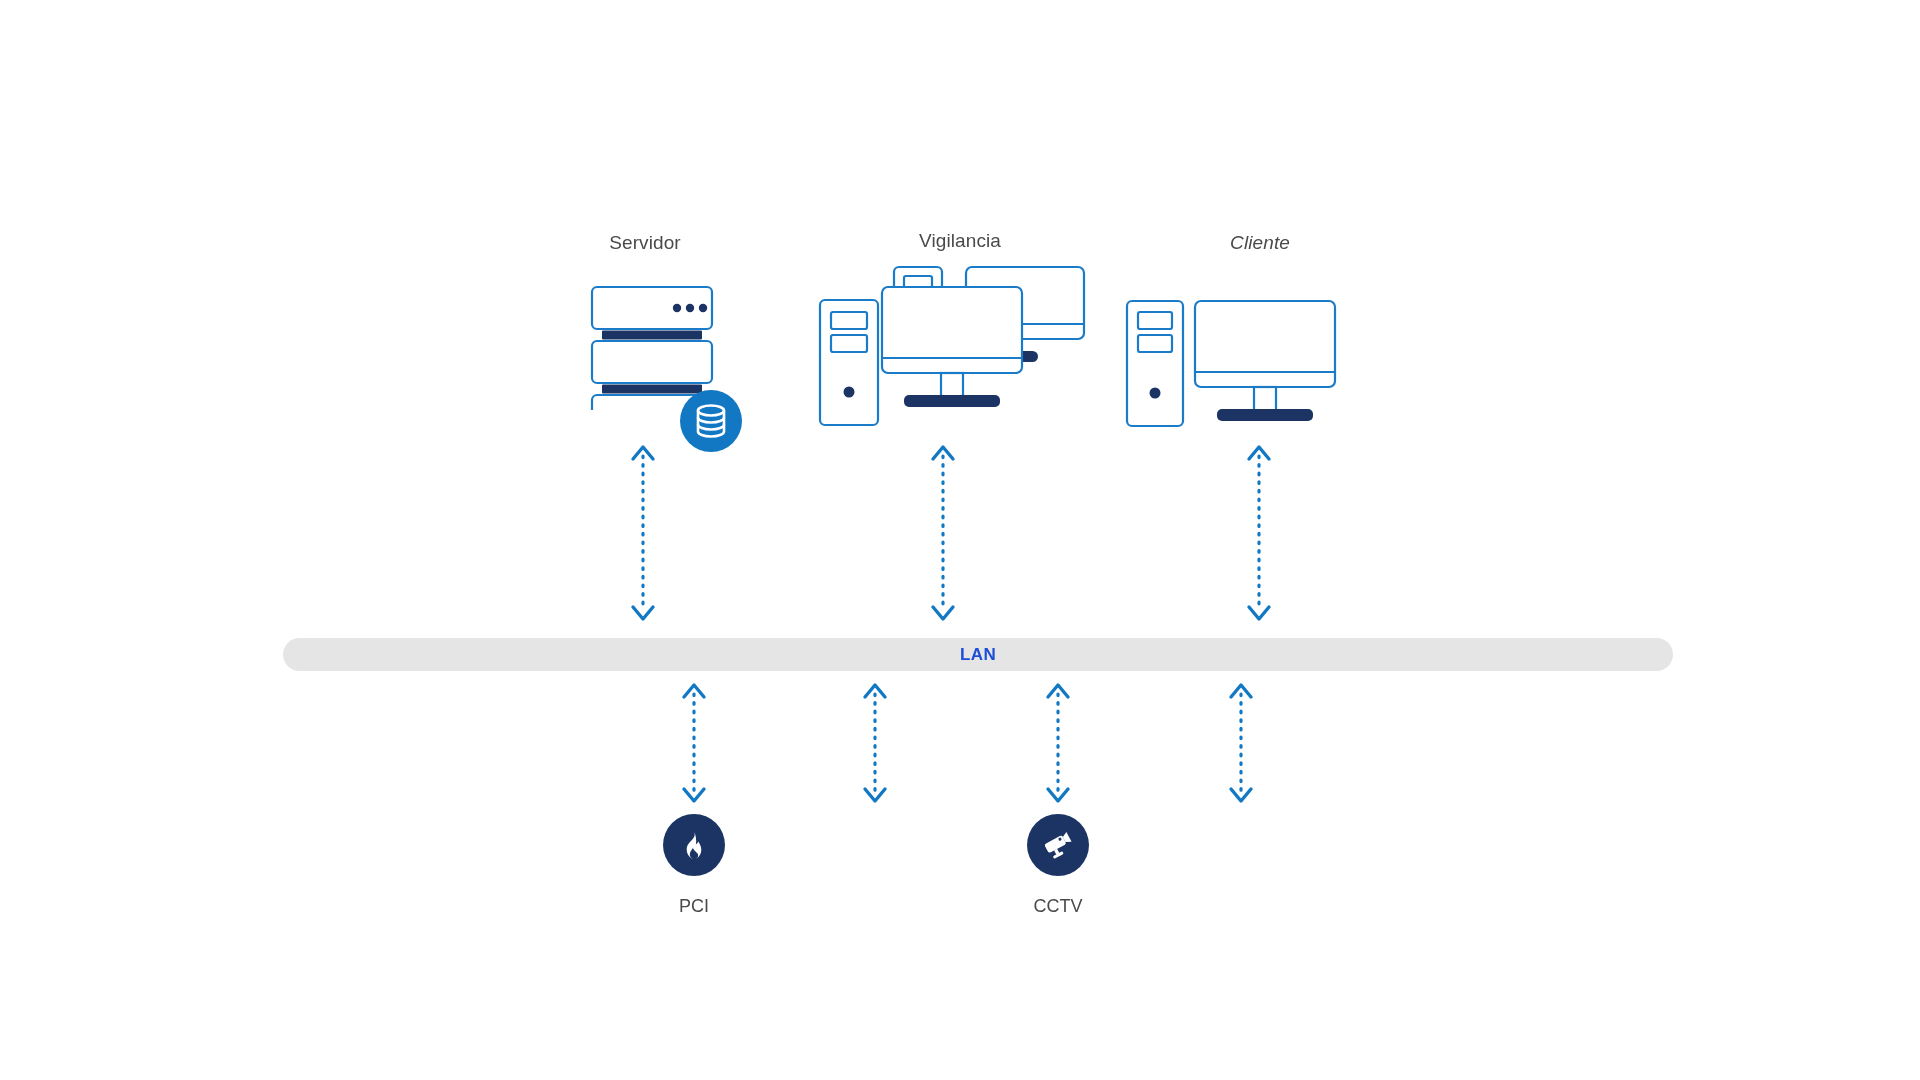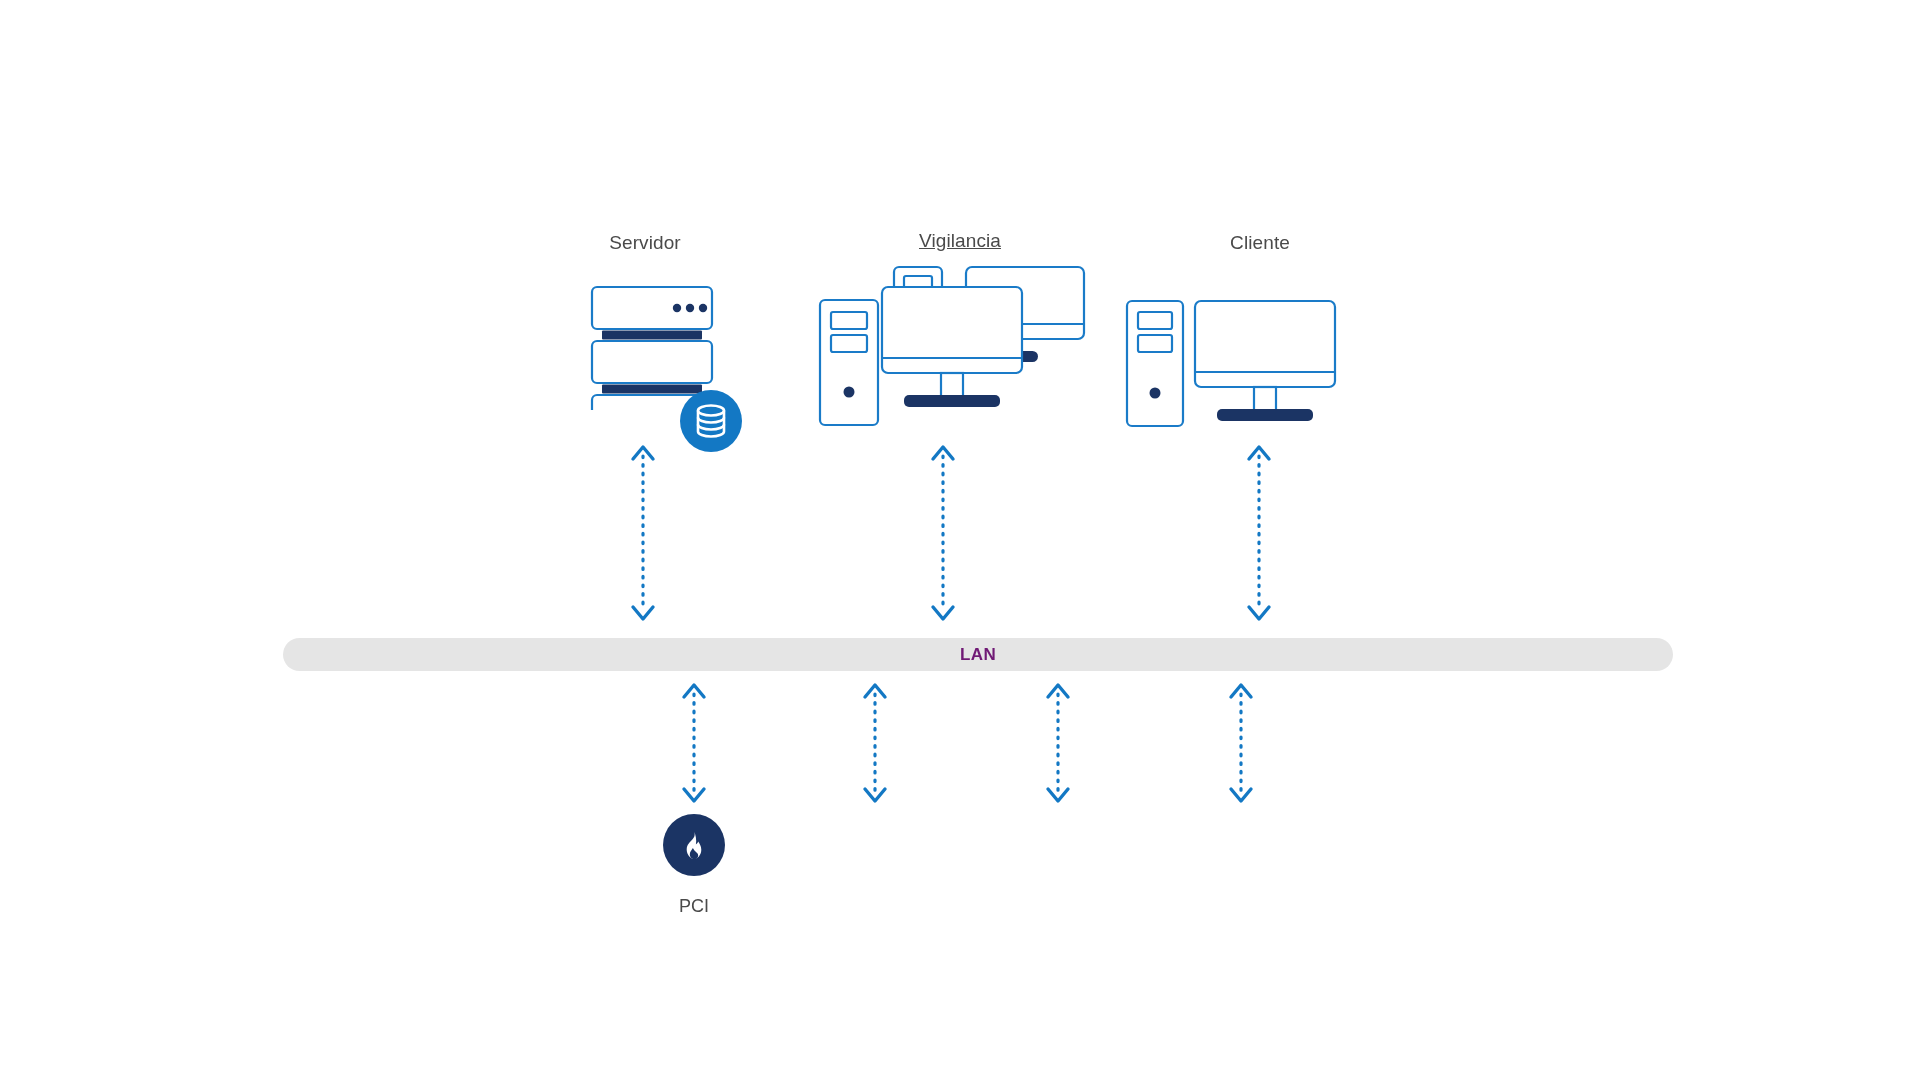--- a/index.html
+++ b/index.html
@@ -41,21 +41,21 @@
     background: #e5e5e5;
     border-radius: 17px;
   }
   #lan-label {
     position: absolute;
     left: 0; right: 0; top: 0;
     line-height: 33px;
     text-align: center;
     font-size: 17px;
     font-weight: bold;
-    color: #701a75;
+    color: #1d4ed8;
     letter-spacing: .4px;
   }
 
   
   .service {
     position: absolute;
     width: 150px;
     text-align: center;
   }
   .service-circle {
@@ -74,22 +74,22 @@
     color: #4a4a4a;
     white-space: nowrap;
   }
 </style>
 </head>
 <body>
 
 <div id="stage">
 
   <div class="group-label" style="left:565px; top:232px; width:160px;">Servidor</div>
-  <div class="group-label" style="left:880px; top:230px; width:160px;text-decoration:underline;">Vigilancia</div>
-  <div class="group-label" style="left:1180px; top:232px; width:160px;">Cliente</div>
+  <div class="group-label" style="left:880px; top:230px; width:160px;">Vigilancia</div>
+  <div class="group-label" style="left:1180px; top:232px; width:160px;font-style:italic;">Cliente</div>
 
   <svg class="abs" style="left:580px; top:285px;" width="165" height="125" viewBox="0 0 165 125">
 
     <rect x="12" y="2" width="120" height="42" rx="5" ry="5" fill="#ffffff" stroke="#1a7bc8" stroke-width="2.2"></rect>
     <circle cx="97" cy="23" r="4.2" fill="#1b3464"></circle>
     <circle cx="110" cy="23" r="4.2" fill="#1b3464"></circle>
     <circle cx="123" cy="23" r="4.2" fill="#1b3464"></circle>
 
     <rect x="22" y="45.5" width="100" height="9" rx="1" fill="#1b3464"></rect>
 
@@ -207,15 +207,29 @@
     <div class="service-circle">
       <svg width="34" height="34" viewBox="0 0 34 34">
         <path d="M17 2.5c1.6 4.6 .3 6.8-1.7 9.1-2.3 2.6-5.6 5-5.6 10.2 0 5 3.9 9.2 7.3 9.2s7.3-3.6 7.3-9.2c0-3.5-1.6-5.9-3.1-8.2-.5 1.4-1.3 2.3-2.3 2.8 .9-4.4-.3-9.5-1.9-13.9z" fill="#ffffff"></path>
         <path d="M17 31c-2.2 0-4.2-2.1-4.2-4.8 0-2.6 1.9-4 3.1-6.3 .8 1.6 1.5 2.4 2.6 3.5 1.4 1.4 2.7 2.2 2.7 4 0 2.4-1.9 3.6-4.2 3.6z" fill="#1b3464"></path>
       </svg>
     </div>
     <div class="service-label">PCI</div>
   </div>
 
 
+  <div class="service" style="left:983px; top:814px;">
+    <div class="service-circle">
+      <svg width="34" height="34" viewBox="0 0 34 34">
+        <g transform="rotate(-28 17 17)">
+          <rect x="5" y="10" width="20" height="10" rx="2.2" fill="#ffffff"></rect>
+          <path d="M25 12.2 L30.5 9.5 v11 L25 17.8 z" fill="#ffffff"></path>
+          <circle cx="21.5" cy="12.8" r="1.5" fill="#1b3464"></circle>
+          <rect x="11" y="20" width="3.4" height="5" fill="#ffffff"></rect>
+          <rect x="7" y="24.5" width="11" height="3" rx="1.4" fill="#ffffff"></rect>
+        </g>
+      </svg>
+    </div>
+    <div class="service-label">CCTV</div>
+  </div>
 
 
 </div>
 
 </body></html>

